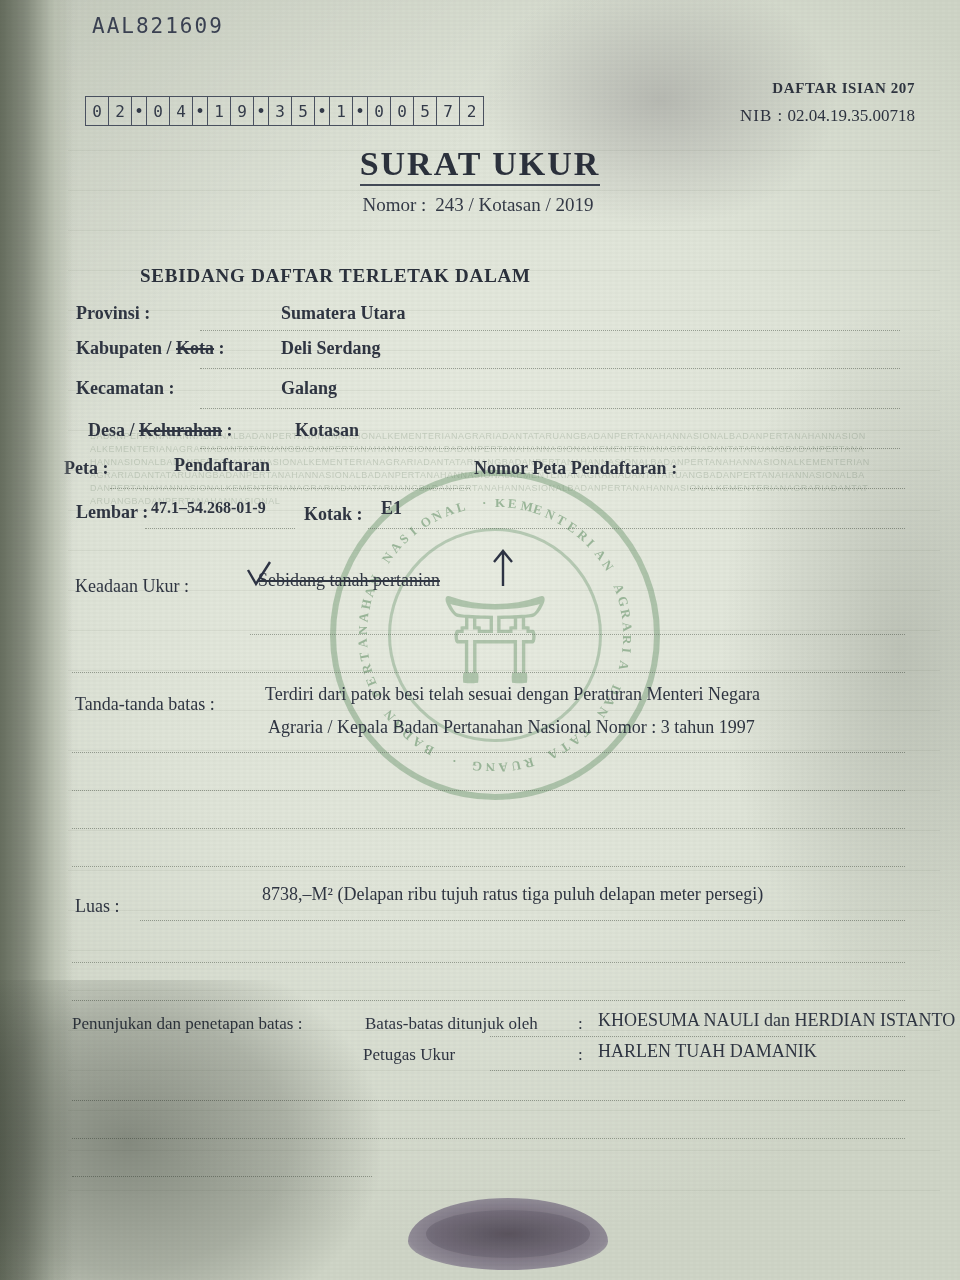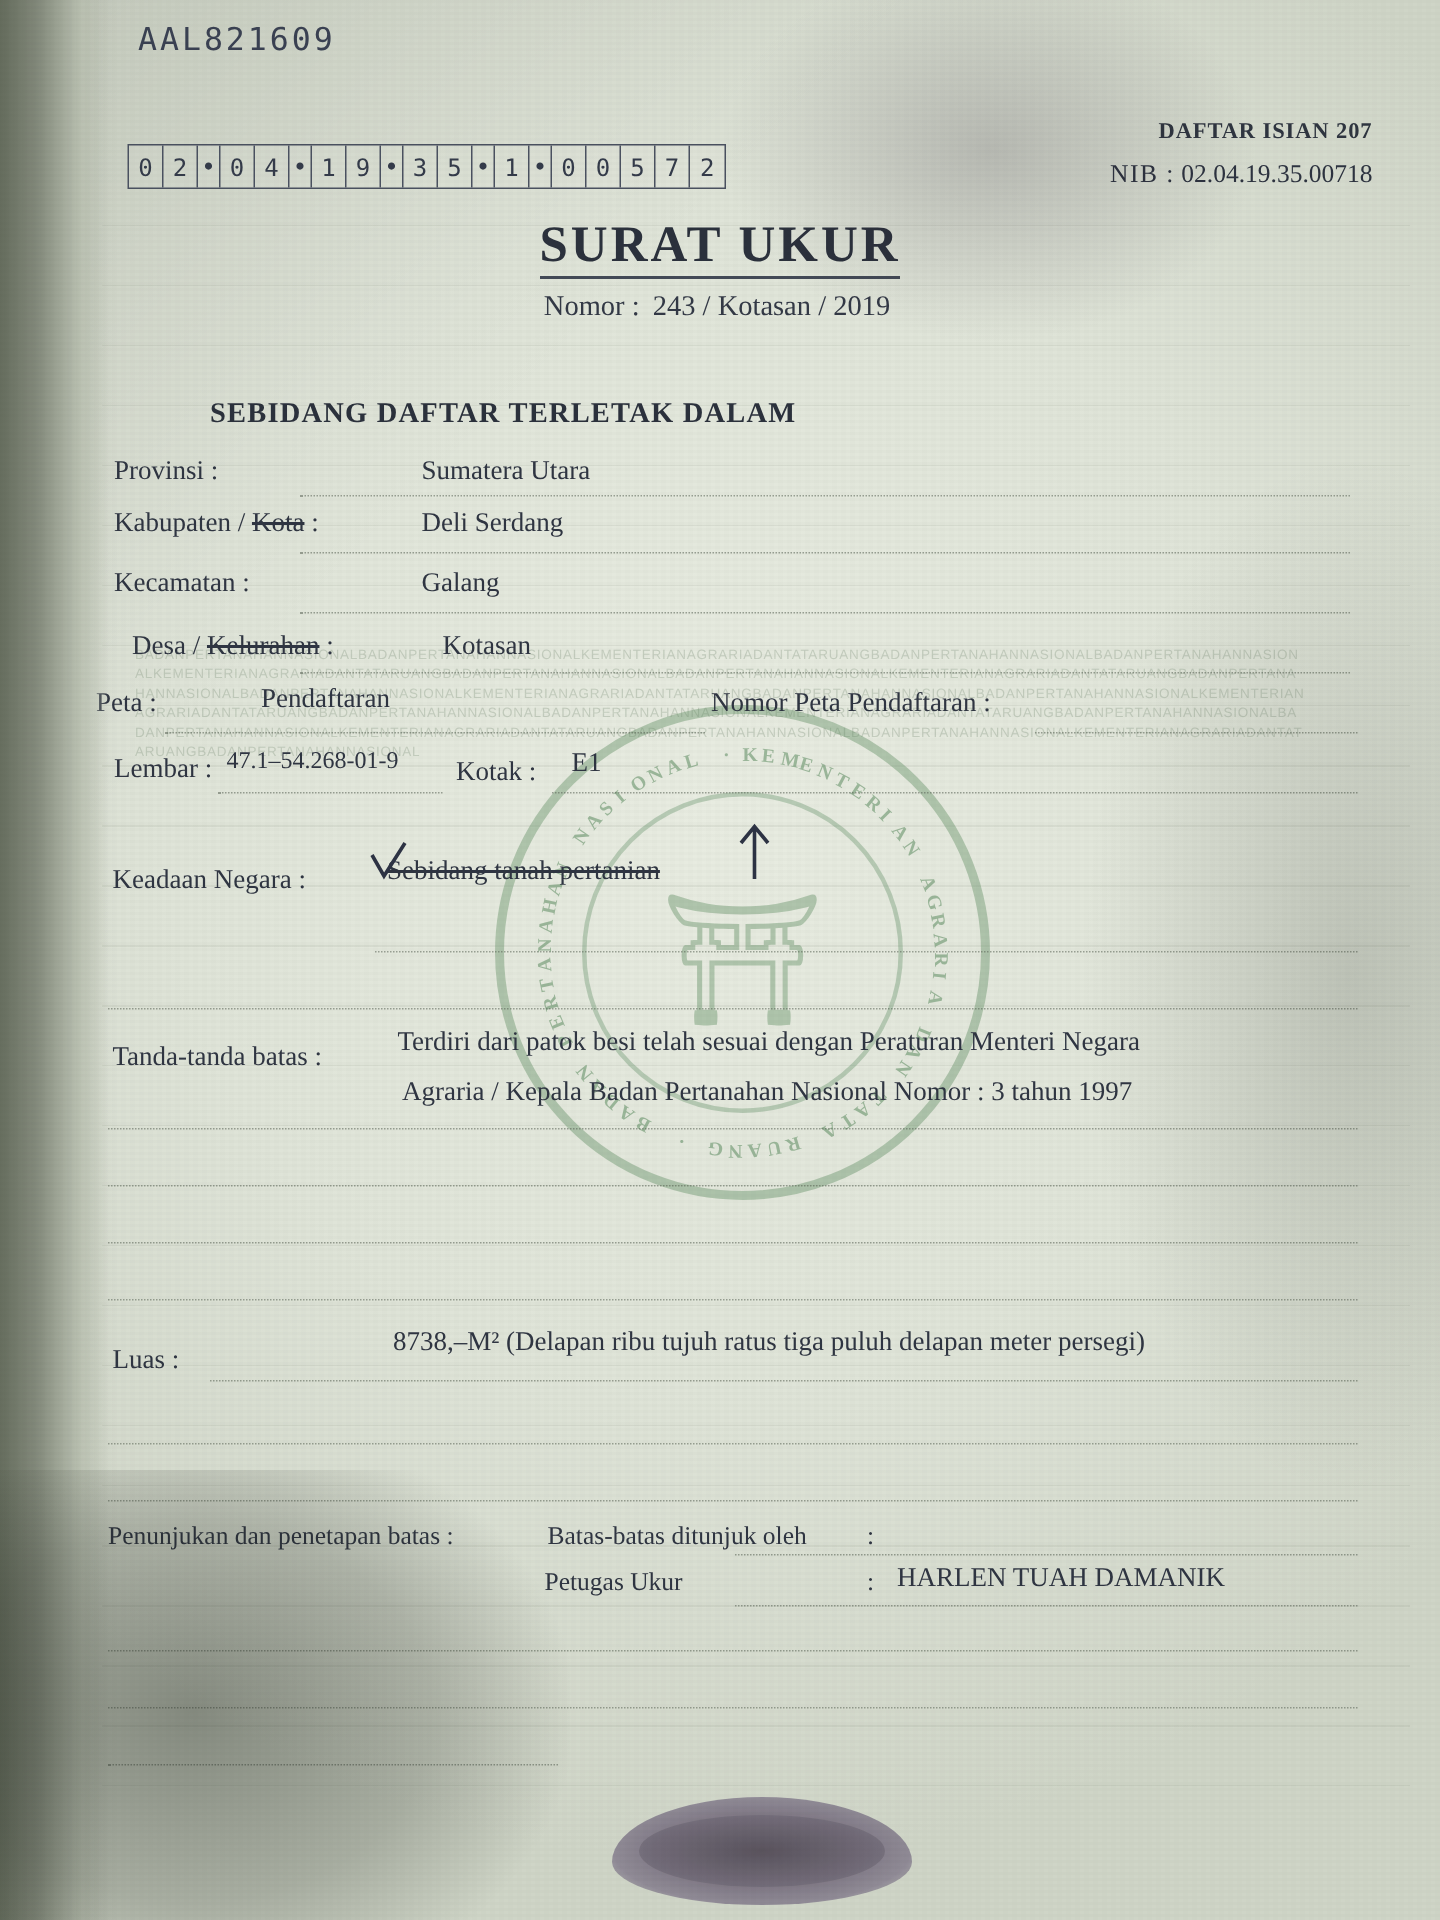--- a/index.html
+++ b/index.html
@@ -148,21 +148,21 @@
     position:absolute; left:0; right:0; top:194px;
     text-align:center; font-size:19px; color:#333946;
   }
   #nomorline .val { padding:0 4px; }
 
   #sebidang {
     position:absolute; left:140px; top:265px;
     font-size:19px; font-weight:bold; letter-spacing:.8px; color:#2b313c;
   }
 
-  .row { position:absolute; font-size:18px; color:#2f3542; }
+  .row { position:absolute; font-size:18px; color:#2f3542;font-weight:bold; }
   .row .lbl { }
   .row .val { position:absolute; white-space:nowrap; }
   .strike { text-decoration: line-through; text-decoration-thickness:2px; }
 
   #tanda-l { position:absolute; left:75px; top:694px; font-size:18px; color:#2f3542; }
   .tanda-v { position:absolute; left:265px; font-size:18px; color:#2f3542; white-space:nowrap; }
 
   #keadaan-l { position:absolute; left:75px; top:576px; font-size:18px; color:#2f3542; }
   #keadaan-struck {
     position:absolute; left:258px; top:570px; font-size:18px; color:#2f3542;
@@ -355,39 +355,40 @@
       <span class="val" style="left:410px; top:0;">Nomor Peta Pendaftaran  :</span>
     </div>
 
     <div class="row" style="left:76px; top:502px;">
       <span class="lbl">Lembar  :</span>
       <span class="val" style="left:75px; top:-3px; font-size:16px;">47.1–54.268-01-9</span>
       <span class="val" style="left:228px; top:2px;">Kotak  :</span>
       <span class="val" style="left:305px; top:-4px;">E1</span>
     </div>
 
-    <div id="keadaan-l">Keadaan Negara  :</div>
+    <div id="keadaan-l">Keadaan Ukur  :</div>
     <div id="keadaan-struck">Sebidang tanah pertanian</div>
     <svg id="mark1" viewBox="0 0 26 28">
       <path d="M2 10 L10 24 L24 2" fill="none" stroke="#2d3344" stroke-width="2.4"></path>
     </svg>
     <svg id="mark2" viewBox="0 0 26 40">
       <path d="M13 38 L13 4 M4 14 L13 3 L22 14" fill="none" stroke="#2d3344" stroke-width="2.4"></path>
     </svg>
 
     <div id="tanda-l">Tanda-tanda batas  :</div>
     <div class="tanda-v" style="top:684px;">Terdiri dari patok besi telah sesuai dengan Peraturan Menteri Negara</div>
     <div class="tanda-v" style="top:717px; left:268px;">Agraria / Kepala Badan Pertanahan Nasional Nomor : 3 tahun 1997</div>
 
     <div id="luas-l">Luas  :</div>
     <div id="luas-v">8738,–M² (Delapan ribu tujuh ratus tiga puluh delapan meter persegi)</div>
 
     <div id="penunjukan">Penunjukan dan penetapan batas  :</div>
     <div id="batas-l">Batas-batas ditunjuk oleh</div>
     <div id="batas-c">:</div>
+    <div id="batas-v">KHOESUMA NAULI dan HERDIAN ISTANTO</div>
     <div id="petugas-l">Petugas Ukur</div>
     <div id="petugas-c">:</div>
     <div id="petugas-v">HARLEN TUAH DAMANIK</div>
 
     <div class="dotline" style="left:200px; top:330px; width:700px;"></div>
     <div class="dotline" style="left:200px; top:368px; width:700px;"></div>
     <div class="dotline" style="left:200px; top:408px; width:700px;"></div>
     <div class="dotline" style="left:200px; top:448px; width:700px;"></div>
     <div class="dotline" style="left:110px; top:488px; width:360px;"></div>
     <div class="dotline" style="left:690px; top:488px; width:215px;"></div>

